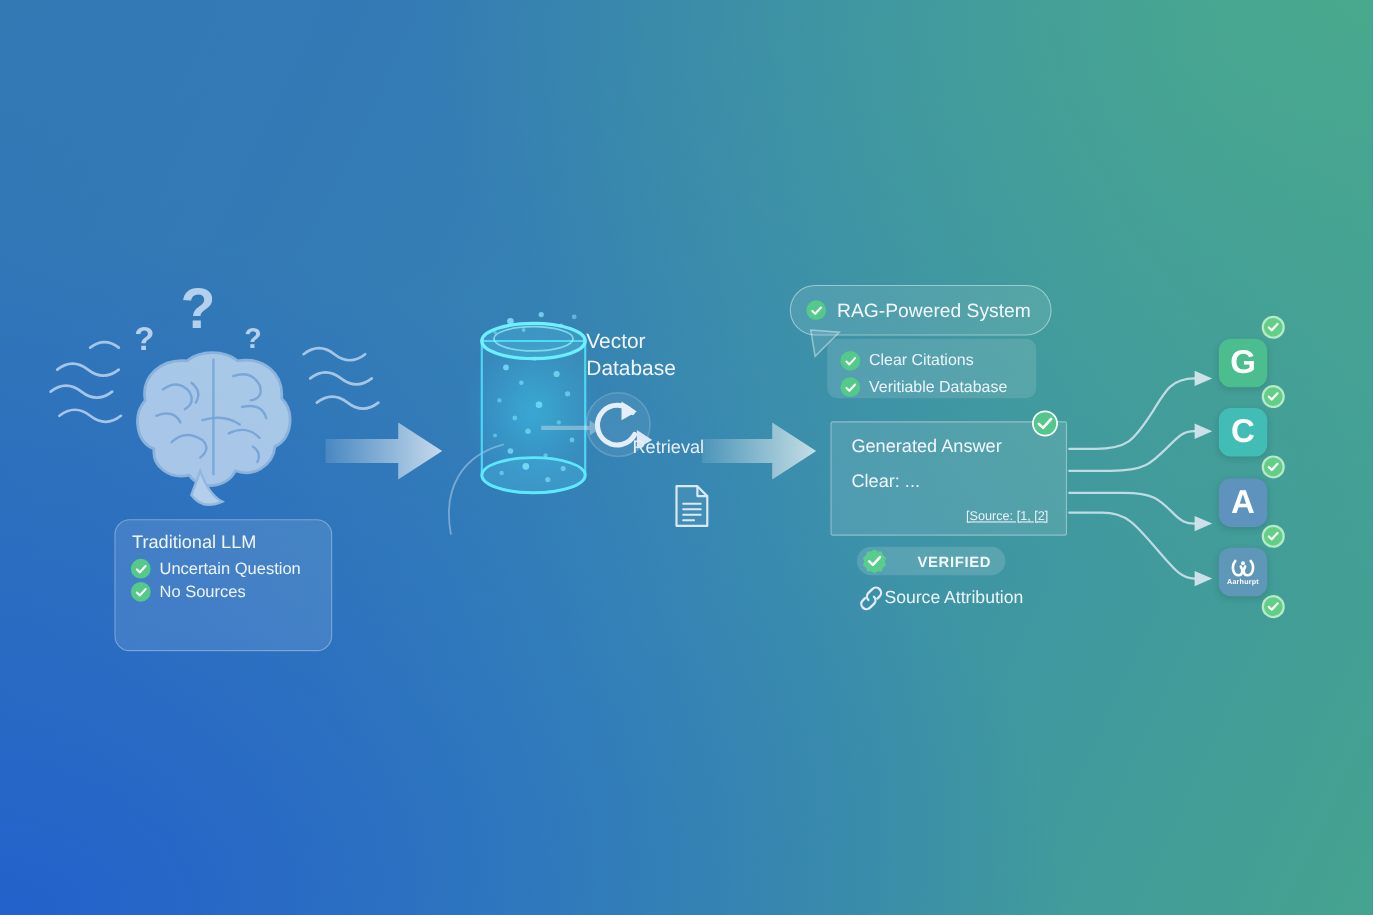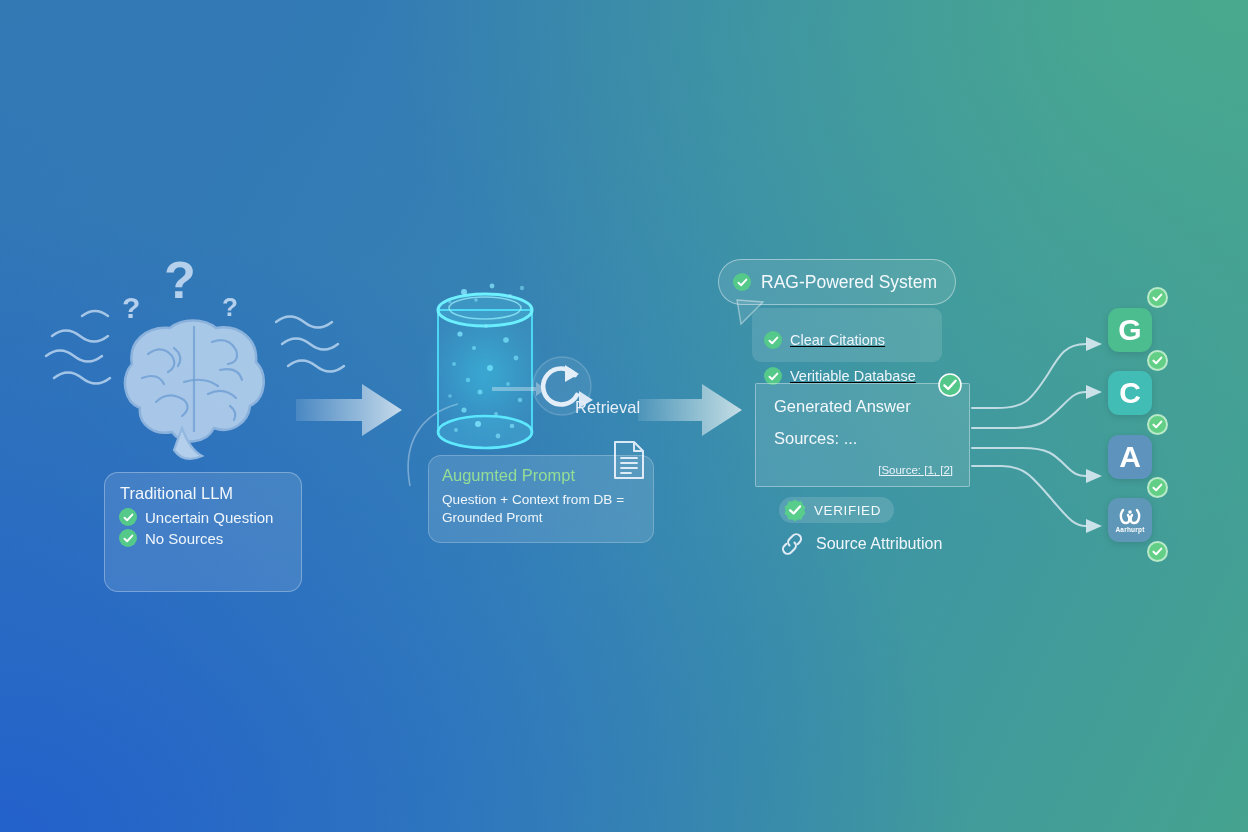--- a/index.html
+++ b/index.html
@@ -89,21 +89,21 @@
   }
   #rag-bubble .title { font-size:17.5px; color:#f4f9fd; }
   #rag-tail { position:absolute; left:735px; top:300px; width:30px; height:26px; }
 
   #rag-sub {
     position:absolute; left:752px; top:308px; width:190px; height:54px;
     background: rgba(255,255,255,0.12);
     border-radius: 9px;
     padding: 5px 12px;
   }
-  #rag-sub .bullet { margin:18px 0;text-decoration:underline; }
+  #rag-sub .bullet { margin:6px 0; }
   #rag-sub .txt { font-size:14.5px; }
 
   
   #gen-card {
     position:absolute; left:755px; top:383px; width:215px; height:104px;
     background: rgba(255,255,255,0.10);
     border:1px solid rgba(255,255,255,0.36);
     border-radius: 2px;
     padding: 13px 18px;
   }
@@ -116,22 +116,22 @@
   #gen-check { position:absolute; left:938px; top:373px; width:24px; height:24px; }
 
   
   #verified-badge {
     position:absolute; left:779px; top:497px; height:26px;
     background: rgba(255,255,255,0.14);
     border-radius: 13px;
     display:flex; align-items:center; gap:7px;
     padding: 0 13px 0 4px;
   }
-  #verified-badge .vtxt { font-size:13.5px; font-weight:normal; letter-spacing:0.6px; color:#f3f9fc; }
-  #attribution { position:absolute; left:780px; top:533px; display:flex; align-items:center; gap:12px; }
+  #verified-badge .vtxt { font-size:13.5px; font-weight:bold; letter-spacing:0.6px; color:#f3f9fc;margin-left:20px; }
+  #attribution { position:absolute; left:780px; top:533px; display:flex; align-items:center; }
   #attribution .atxt { font-size:16px; color:#eff6fb; }
 
   
   .logo-badge {
     position:absolute; width:44px; height:44px; border-radius:11px;
     display:flex; align-items:center; justify-content:center;
     font-size:30px; font-weight:bold; color:#ffffff;
     box-shadow: 0 2px 7px rgba(0,0,0,0.12);
   }
   .logo-badge.small { flex-direction:column; gap:1px; }
@@ -268,20 +268,24 @@
         <circle cx="44" cy="130" r="2.6" opacity=".7"></circle>
           <circle cx="76" cy="134" r="2" opacity=".58"></circle>
         <circle cx="58" cy="144" r="3" opacity=".8"></circle>
           <circle cx="92" cy="146" r="2.3" opacity=".62"></circle>
         <circle cx="36" cy="150" r="2" opacity=".55"></circle>
           <circle cx="78" cy="156" r="2.4" opacity=".6"></circle>
       </g>
     </svg>
   </div>
 
+  <div id="vdb-label">
+    <div>Vector</div>
+    <div>Database</div>
+  </div>
 
   <svg style="position:absolute; left:492px; top:378px;" width="56" height="20">
     <path d="M0 9 L44 9 L44 4 L54 11 L44 18 L44 13 L0 13 Z" fill="#ffffff" opacity="0.33"></path>
   </svg>
 
   <svg id="retrieval-icon" viewBox="0 0 70 66">
     <circle cx="33" cy="31" r="29" fill="rgba(255,255,255,0.07)" stroke="rgba(255,255,255,0.18)" stroke-width="1.4"></circle>
     <path d="M46 20 A18 18 0 1 0 48 40" fill="none" stroke="#e4eef8" stroke-width="4.6" stroke-linecap="round"></path>
     <path d="M36 10 L50 19 L36 27 Z" fill="#e4eef8"></path>
     <path d="M50 36 L64 45 L50 53 Z" fill="#dce8f5"></path>
@@ -293,24 +297,20 @@
     <path d="M3 2 H22 L31 11 V38 H3 Z" fill="rgba(255,255,255,0.06)" stroke="#dbe9f6" stroke-width="2" stroke-linejoin="round"></path>
     <path d="M22 2 V11 H31" fill="none" stroke="#dbe9f6" stroke-width="2" stroke-linejoin="round"></path>
     <g stroke="#dbe9f6" stroke-width="1.8" stroke-linecap="round">
       <path d="M9 18 H25"></path>
         <path d="M9 23 H25"></path>
         <path d="M9 28 H25"></path>
         <path d="M9 33 H19"></path>
     </g>
   </svg>
 
-  <div id="aug-card">
-    <div class="title">Augumted Prompt</div>
-    <div class="body">Question + Context from DB = Grounded Promt</div>
-  </div>
 
   <div id="rag-bubble">
     <span class="check">
       <svg width="11" height="11" viewBox="0 0 12 12">
           <path d="M1.6 6.2 L4.5 9 L10.2 2.8" fill="none" stroke="#ffffff" stroke-width="2.1" stroke-linecap="round" stroke-linejoin="round"></path>
         </svg>
     </span>
     <span class="title">RAG-Powered System</span>
   </div>
   <svg id="rag-tail" viewBox="0 0 30 26">
@@ -331,21 +331,21 @@
         <svg width="11" height="11" viewBox="0 0 12 12">
             <path d="M1.6 6.2 L4.5 9 L10.2 2.8" fill="none" stroke="#ffffff" stroke-width="2.1" stroke-linecap="round" stroke-linejoin="round"></path>
           </svg>
       </span>
       <span class="txt">Veritiable Database</span>
     </div>
   </div>
 
   <div id="gen-card">
     <div class="title">Generated Answer</div>
-    <div class="ans">Sources: ...</div>
+    <div class="ans">Clear: ...</div>
     <div class="src">[Source: [1, [2]</div>
   </div>
 
   <svg id="gen-check" viewBox="0 0 24 24">
     <circle cx="12" cy="12" r="11" fill="#54c98a" stroke="#ffffff" stroke-width="1.6" opacity="0.97"></circle>
     <path d="M6.4 12.4 L10.2 16 L17.6 7.8" fill="none" stroke="#ffffff" stroke-width="2.4" stroke-linecap="round" stroke-linejoin="round"></path>
   </svg>
 
   <div id="verified-badge">
     <svg width="24" height="24" viewBox="0 0 24 24">

